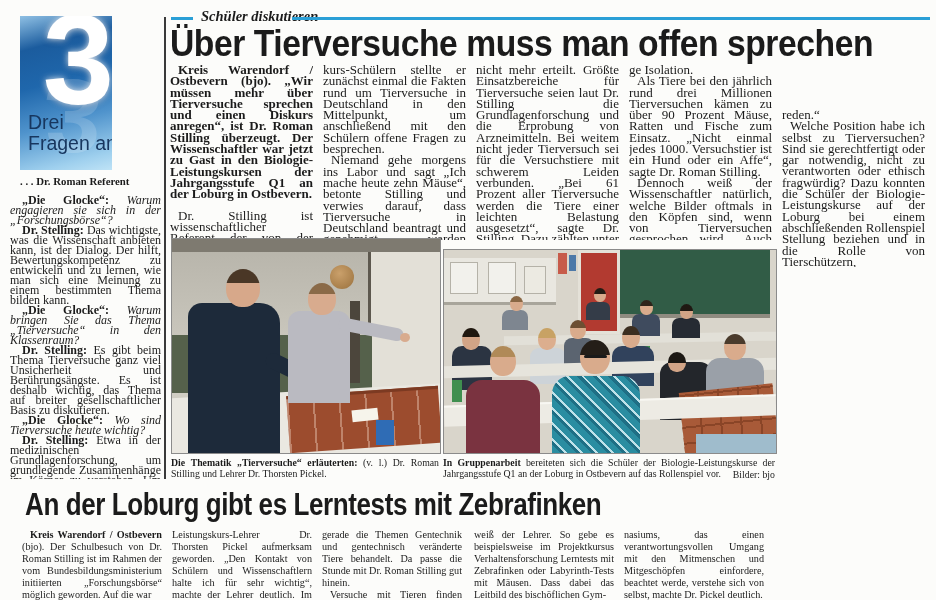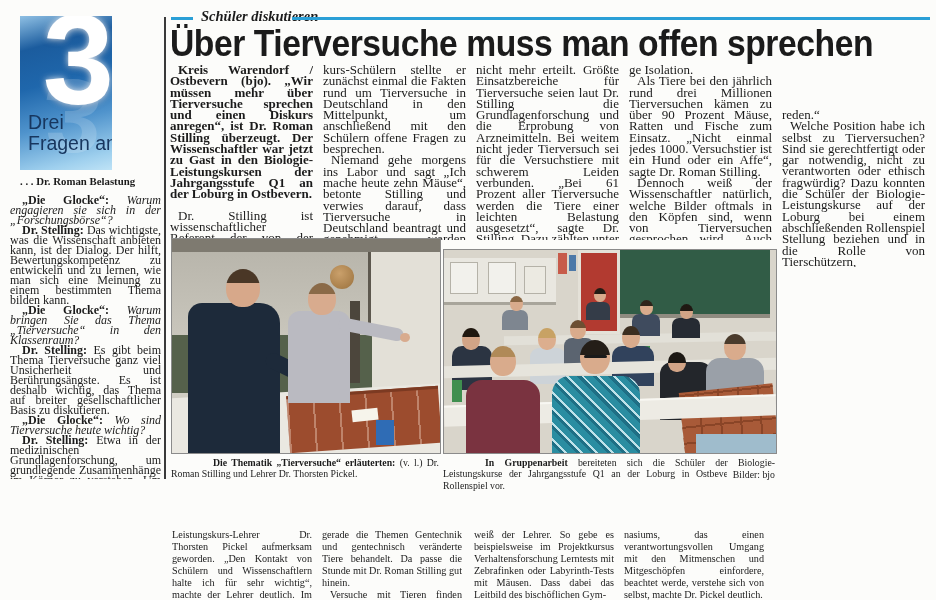--- a/index.html
+++ b/index.html
@@ -112,21 +112,21 @@
   .st10-t{left:228px;top:68px;width:28px;height:20px;background:#262b33;border-radius:7px 7px 0 0;}
   .st10-h{left:236px;top:54px;width:13px;height:15px;background:linear-gradient(#1f1812 45%,#d2a486 45%);}
   .st11-t{left:58px;top:60px;width:26px;height:20px;background:#7e8690;border-radius:7px 7px 0 0;}
   .st11-h{left:66px;top:46px;width:13px;height:15px;background:linear-gradient(#8a6744 42%,#d9ab8c 42%);}
   .st12-t{left:142px;top:52px;width:24px;height:18px;background:#343c48;border-radius:6px 6px 0 0;}
   .st12-h{left:150px;top:38px;width:12px;height:14px;background:linear-gradient(#241c14 44%,#d9ab8c 44%);}
   
   .cap{position:absolute;top:457px;font-size:9.8px;line-height:11.4px;text-align:justify;}
   #capL{left:171px;width:268px;}
   #capR{left:443px;width:332px;height:23px;}
-  .cap b{font-weight:bold;margin-left:42px;}
+  .cap b{font-weight:bold;}
   .credit{position:absolute;right:0;bottom:0;background:#fcfcfa;padding-left:6px;}
   
   .h2{position:absolute;left:25px;top:488px;font-family:"Liberation Sans",sans-serif;
       font-weight:bold;font-size:31px;line-height:33px;white-space:nowrap;}
   .h2 span{display:inline-block;transform:scaleX(.84);transform-origin:0 0;letter-spacing:-.5px;}
   .bcol{position:absolute;top:529px;width:140px;height:71px;overflow:hidden;
         font-size:10.2px;line-height:12px;text-align:justify;}
   .bcol p{margin:0;}
   .bcol p.ind{text-indent:8px;}
   .b1{left:22px;} .b2{left:172px;} .b3{left:322px;} .b4{left:474px;} .b5{left:624px;}
@@ -134,21 +134,21 @@
 </head>
 <body>
 
 <div class="page">
 
   <div class="numbox">
     <div class="ghost3">3</div>
     <div class="big3">3</div>
     <div class="boxtitle"><span>Drei</span><br><span>Fragen an . . .</span></div>
   </div>
-  <div class="sb-byline">. . . Dr. Roman Belastung</div>
+  <div class="sb-byline">. . . Dr. Roman Referent</div>
 
   <div class="qa">
     <p class="q"><b>„Die Glocke“:</b> <i>Warum engagieren sie sich in der „Forschungsbörse“?</i></p>
     <p class="a"><b>Dr. Stelling:</b> <span>Das wichtigste, was die Wissenschaft anbieten kann, ist der Dialog. Der hilft, Bewertungskompetenz zu entwickeln und zu lernen, wie man sich eine Meinung zu einem bestimmten Thema bilden kann.</span></p>
     <p class="q"><b>„Die Glocke“:</b> <i>Warum bringen Sie das Thema „Tierversuche“ in den Klassenraum?</i></p>
     <p class="a"><b>Dr. Stelling:</b> <span>Es gibt beim Thema Tierversuche ganz viel Unsicherheit und Berührungsängste. Es ist deshalb wichtig, das Thema auf breiter gesellschaftlicher Basis zu diskutieren.</span></p>
     <p class="q"><b>„Die Glocke“:</b> <i>Wo sind Tierversuche heute wichtig?</i></p>
     <p class="a"><b>Dr. Stelling:</b> <span>Etwa in der medizinischen Grundlagenforschung, um grundlegende Zusammenhänge im Körper zu verstehen. Um Ursachen von Krankheiten zu erforschen, kommt man in vielen Fällen um Tierversuche nicht herum.</span></p>
   </div>
 
@@ -249,21 +249,25 @@
   <div class="cap" id="capL">
     <b>Die Thematik „Tierversuche“ erläuterten:</b>
     <span>(v. l.) Dr. Roman Stilling und Lehrer Dr. Thorsten Pickel.</span>
   </div>
   <div class="cap" id="capR">
     <b>In Gruppenarbeit</b>
     <span>bereiteten sich die Schüler der Biologie-Leistungskurse der Jahrgangsstufe Q1 an der Loburg in Ostbevern auf das Rollenspiel vor.</span>
     <span class="credit">Bilder: bjo</span>
   </div>
 
-
+  <div class="h2"><span>An der Loburg gibt es Lerntests mit Zebrafinken</span></div>
+
+  <div class="bcol b1">
+    <p class="ind"><b>Kreis Warendorf / Ostbevern</b> <span>(bjo). Der Schulbesuch von Dr. Roman Stilling ist im Rahmen der vom Bundesbildungsministerium initiierten „Forschungsbörse“ möglich geworden. Auf die war</span></p>
+  </div>
   <div class="bcol b2">
     <p>Leistungskurs-Lehrer Dr. Thorsten Pickel aufmerksam geworden. „Den Kontakt von Schülern und Wissenschaftlern halte ich für sehr wichtig“, machte der Lehrer deutlich. Im Unterricht habe man</p>
   </div>
   <div class="bcol b3">
     <p>gerade die Themen Gentechnik und gentechnisch veränderte Tiere behandelt. Da passe die Stunde mit Dr. Roman Stilling gut hinein.</p>
     <p class="ind">Versuche mit Tieren finden übrigens auch an der Loburg statt,</p>
   </div>
   <div class="bcol b5">
     <p>nasiums, das einen verantwortungsvollen Umgang mit den Mitmenschen und Mitgeschöpfen einfordere, beachtet werde, verstehe sich von selbst, machte Dr. Pickel deutlich.</p>
   </div>

